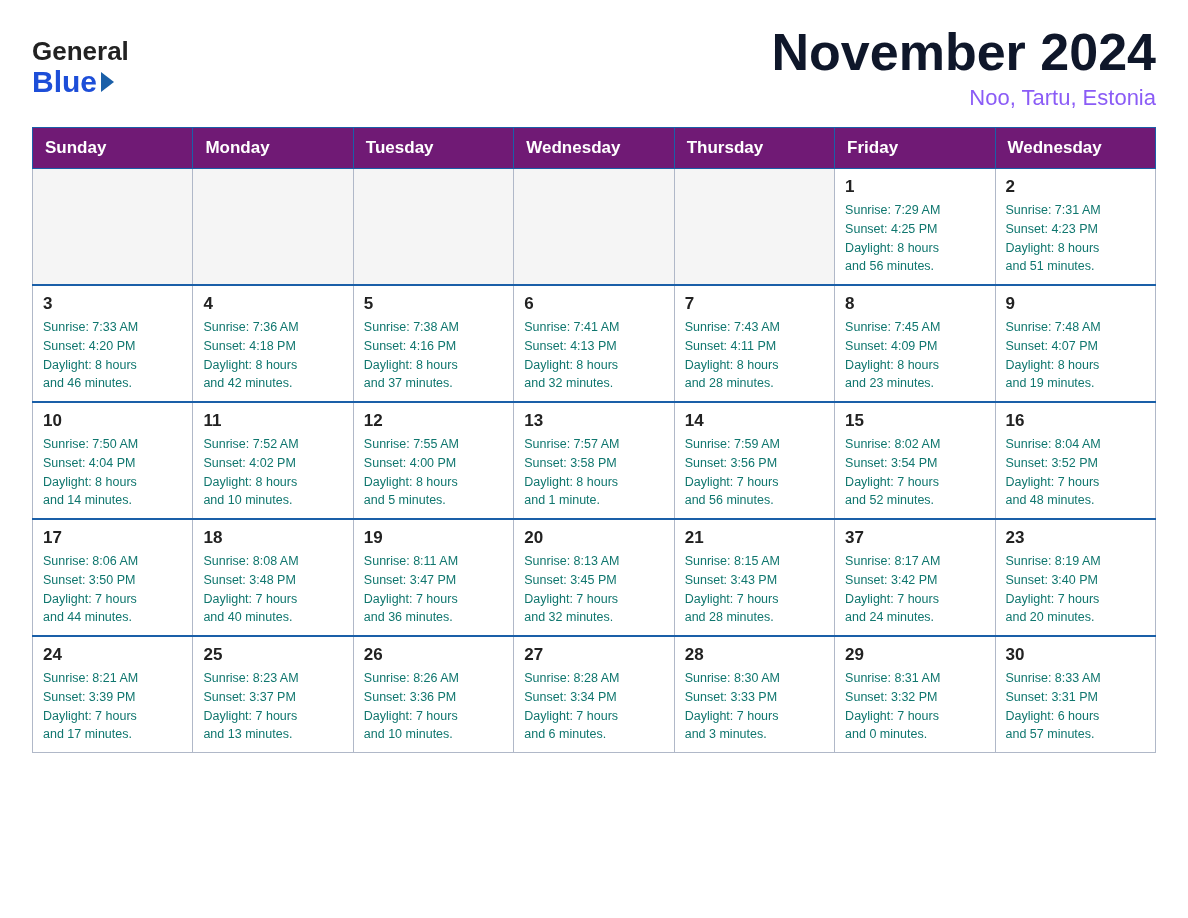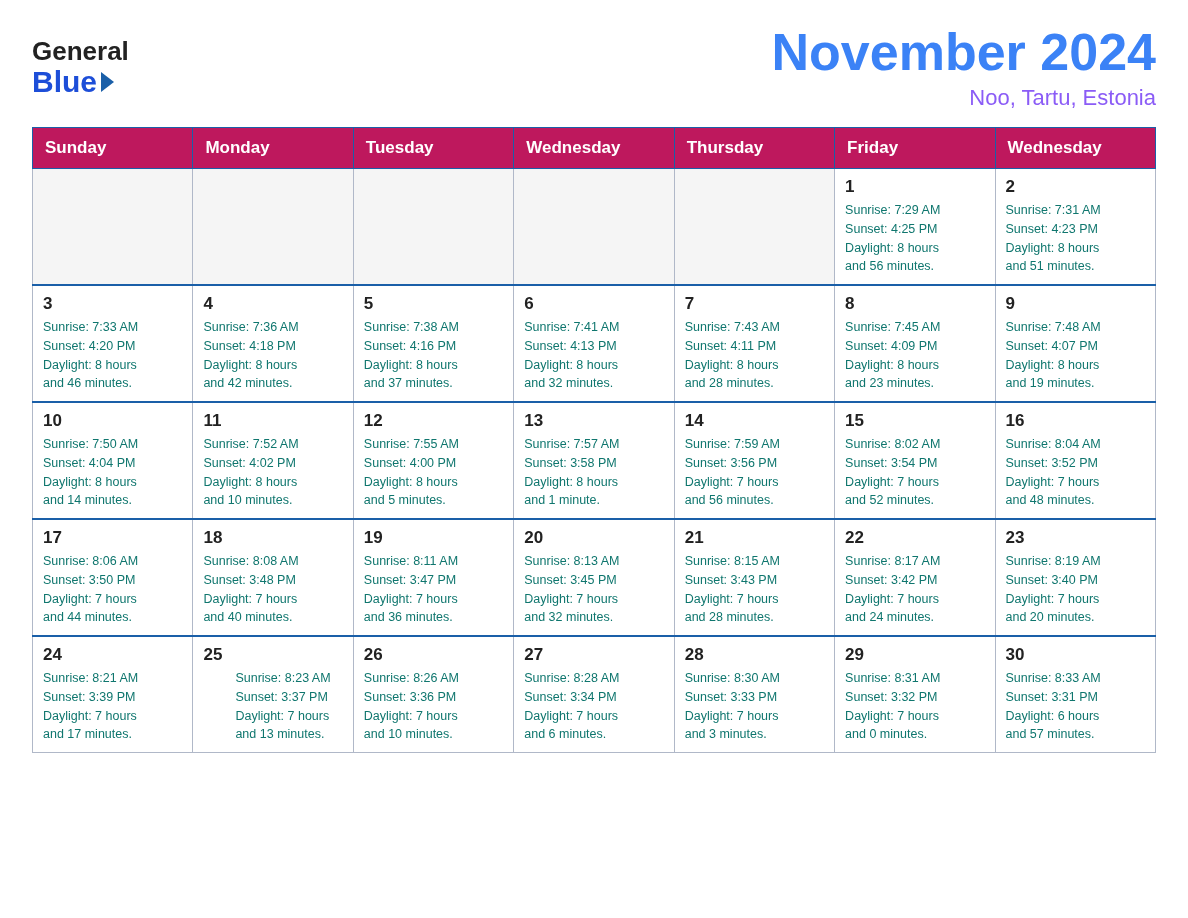--- a/index.html
+++ b/index.html
@@ -43,35 +43,35 @@
       border-bottom: 10px solid transparent;
       display: inline-block;
       margin-left: 2px;
     }
     .title-block {
       text-align: right;
     }
     .month-title {
       font-size: 52px;
       font-weight: bold;
-      color: #3b82f6;
+      color: #0f172a;
       line-height: 1.1;
     }
     .location-title {
       font-size: 22px;
       color: #8b5cf6;
       margin-top: 4px;
     }
     .calendar {
       width: 100%;
       border-collapse: collapse;
       margin-top: 16px;
     }
     .calendar th {
-      background: #be185d;
+      background: #701a75;
       color: #fff;
       font-size: 17px;
       font-weight: bold;
       padding: 10px 12px;
       text-align: left;
       border: 1px solid #1a5fa8;
       margin-top: 16px;
     }
     .calendar td {
       border: 1px solid #b0b8c8;
@@ -281,21 +281,21 @@
 and 32 minutes.</div>
         </td>
         <td>
           <div class="day-num">21</div>
           <div class="day-info" style="white-space: pre-line;">Sunrise: 8:15 AM
 Sunset: 3:43 PM
 Daylight: 7 hours
 and 28 minutes.</div>
         </td>
         <td>
-          <div class="day-num">22</div>
+          <div class="day-num">37</div>
           <div class="day-info" style="white-space: pre-line;">Sunrise: 8:17 AM
 Sunset: 3:42 PM
 Daylight: 7 hours
 and 24 minutes.</div>
         </td>
         <td>
           <div class="day-num">23</div>
           <div class="day-info" style="white-space: pre-line;">Sunrise: 8:19 AM
 Sunset: 3:40 PM
 Daylight: 7 hours
@@ -305,21 +305,21 @@
       <tr class="row-divider">
         <td>
           <div class="day-num">24</div>
           <div class="day-info" style="white-space: pre-line;">Sunrise: 8:21 AM
 Sunset: 3:39 PM
 Daylight: 7 hours
 and 17 minutes.</div>
         </td>
         <td>
           <div class="day-num">25</div>
-          <div class="day-info" style="white-space: pre-line; margin-left: 32px;">Sunrise: 8:23 AM
+          <div class="day-info" style="white-space: pre-line;">Sunrise: 8:23 AM
 Sunset: 3:37 PM
 Daylight: 7 hours
 and 13 minutes.</div>
         </td>
         <td>
           <div class="day-num">26</div>
           <div class="day-info" style="white-space: pre-line;">Sunrise: 8:26 AM
 Sunset: 3:36 PM
 Daylight: 7 hours
 and 10 minutes.</div>

